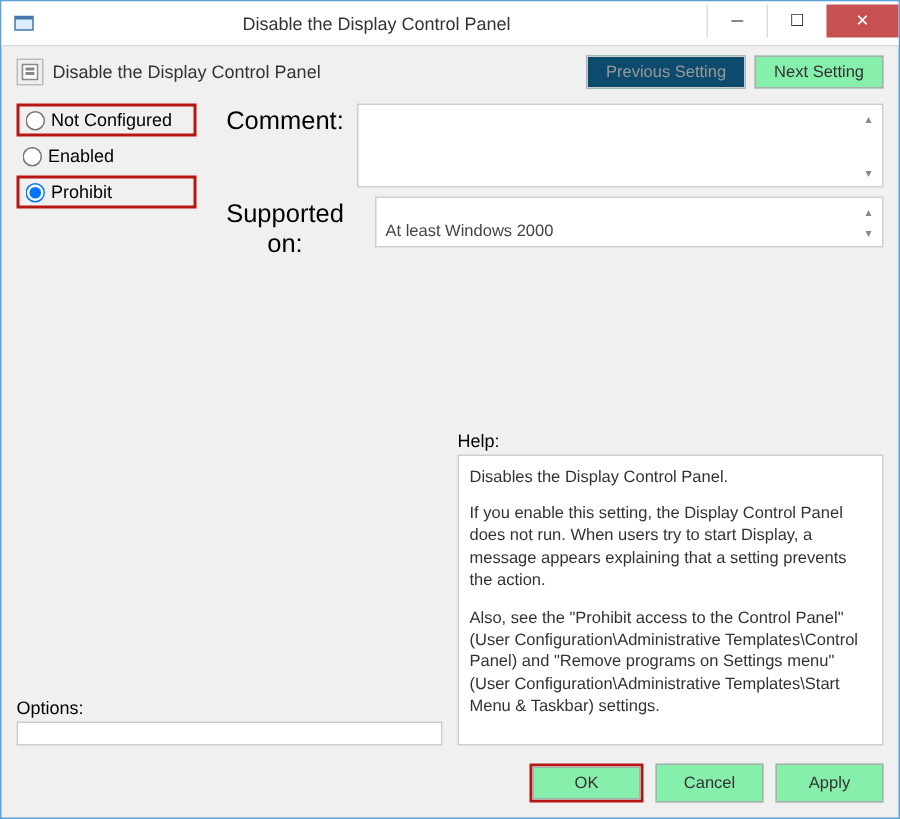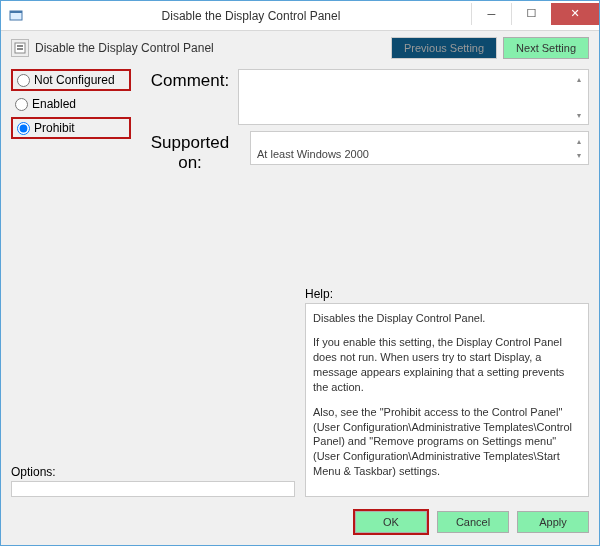--- a/index.html
+++ b/index.html
@@ -61,21 +61,21 @@
   }
   .panels { display:flex; gap:10px; flex:1; margin-top:6px; min-height:0;align-items:flex-end;}
   .panel-col { flex:1; display:flex; flex-direction:column; min-height:0;}
   .panel-col > label { font-size:12px; margin-bottom:2px;}
   .panel-box {
     flex:1; border:1px solid #ccc; background:#fff; font-size:11px;
     padding:7px; color:#333; overflow:hidden; line-height:1.35;
   }
   .panel-box p { margin:0 0 10px 0; }
   .bottom-row {
-    display:flex; justify-content:flex-end; gap:8px; margin-top:8px;align-items:center;
+    display:flex; justify-content:flex-end; gap:8px; margin-top:8px;
   }
   .bottom-row .btn { width:72px; text-align:center;}
   .bottom-row .ok-wrap { border:2px solid #b81515; display:inline-block;}
   input[type=radio]{ margin:0;}
 </style>
 </head>
 <body>
 
 <div class="window">
 

